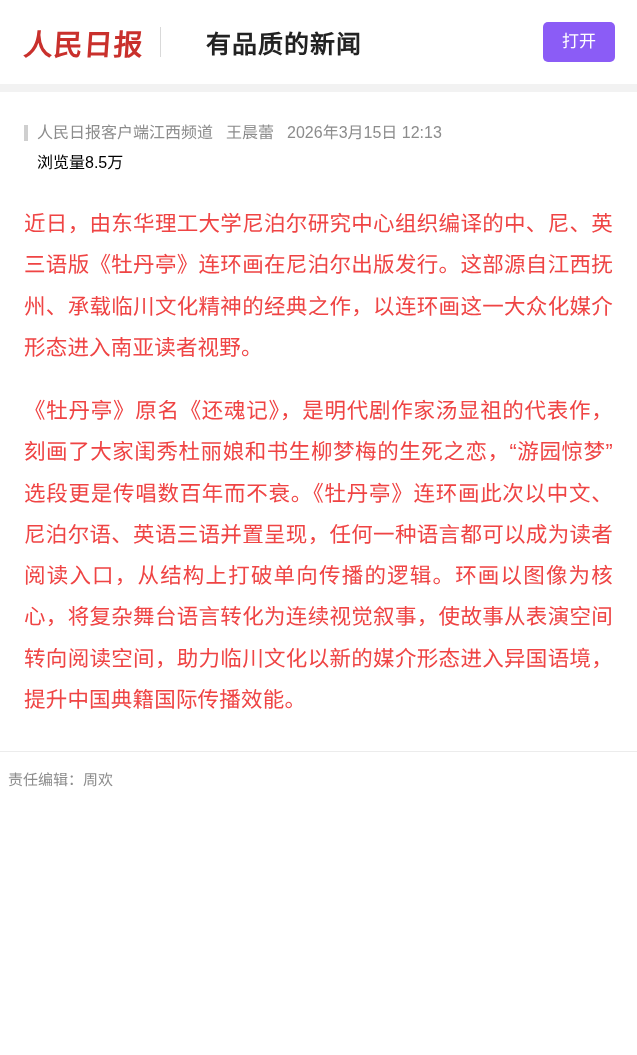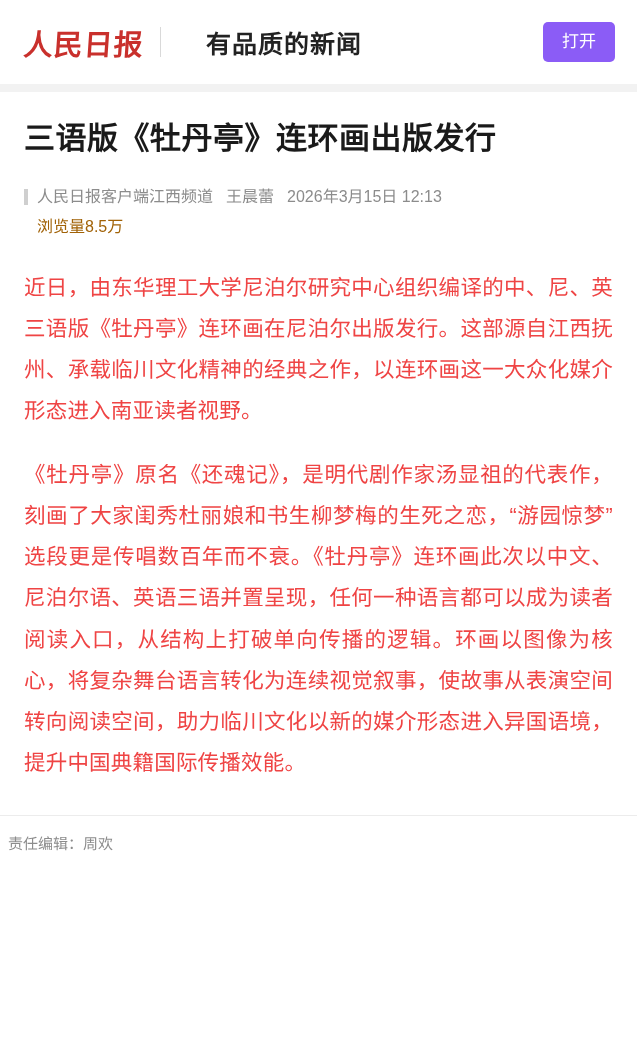--- a/index.html
+++ b/index.html
@@ -106,21 +106,21 @@
     background: #cfcfcf;
     margin-right: 9px;
     flex: 0 0 auto;
   }
   .meta-source { margin-right: 13px; }
   .meta-author { margin-right: 13px; }
   .meta-time { margin-right: 13px; text-align: center; }
   .meta-views {
     width: 100%;
     margin-left: 13px;
-    color: #a16207;
+    color: #000000;
   }
 
   .body-text {
     margin: 22px 0 0 0;
     font-size: 21.5px;
     line-height: 1.92;
     color: #ef4444;
     text-align: justify;
     letter-spacing: 0.2px;
   }
@@ -145,21 +145,20 @@
     <span class="brand-logo">人民日报</span>
     <span class="brand-divider"></span>
     <span class="brand-slogan">有品质的新闻</span>
   </div>
   <button class="open-btn">打开</button>
 </div>
 
 <div class="header-rule"></div>
 
 <div class="article">
-  <h1 class="title">三语版《牡丹亭》连环画出版发行</h1>
 
   <div class="meta">
     <span class="meta-bar"></span>
     <span class="meta-source">人民日报客户端江西频道</span>
     <span class="meta-author">王晨蕾</span>
     <span class="meta-time">2026年3月15日 12:13</span>
     <span class="meta-views">浏览量8.5万</span>
   </div>
 
   <p class="body-text">近日，由东华理工大学尼泊尔研究中心组织编译的中、尼、英三语版《牡丹亭》连环画在尼泊尔出版发行。这部源自江西抚州、承载临川文化精神的经典之作，以连环画这一大众化媒介形态进入南亚读者视野。</p>

